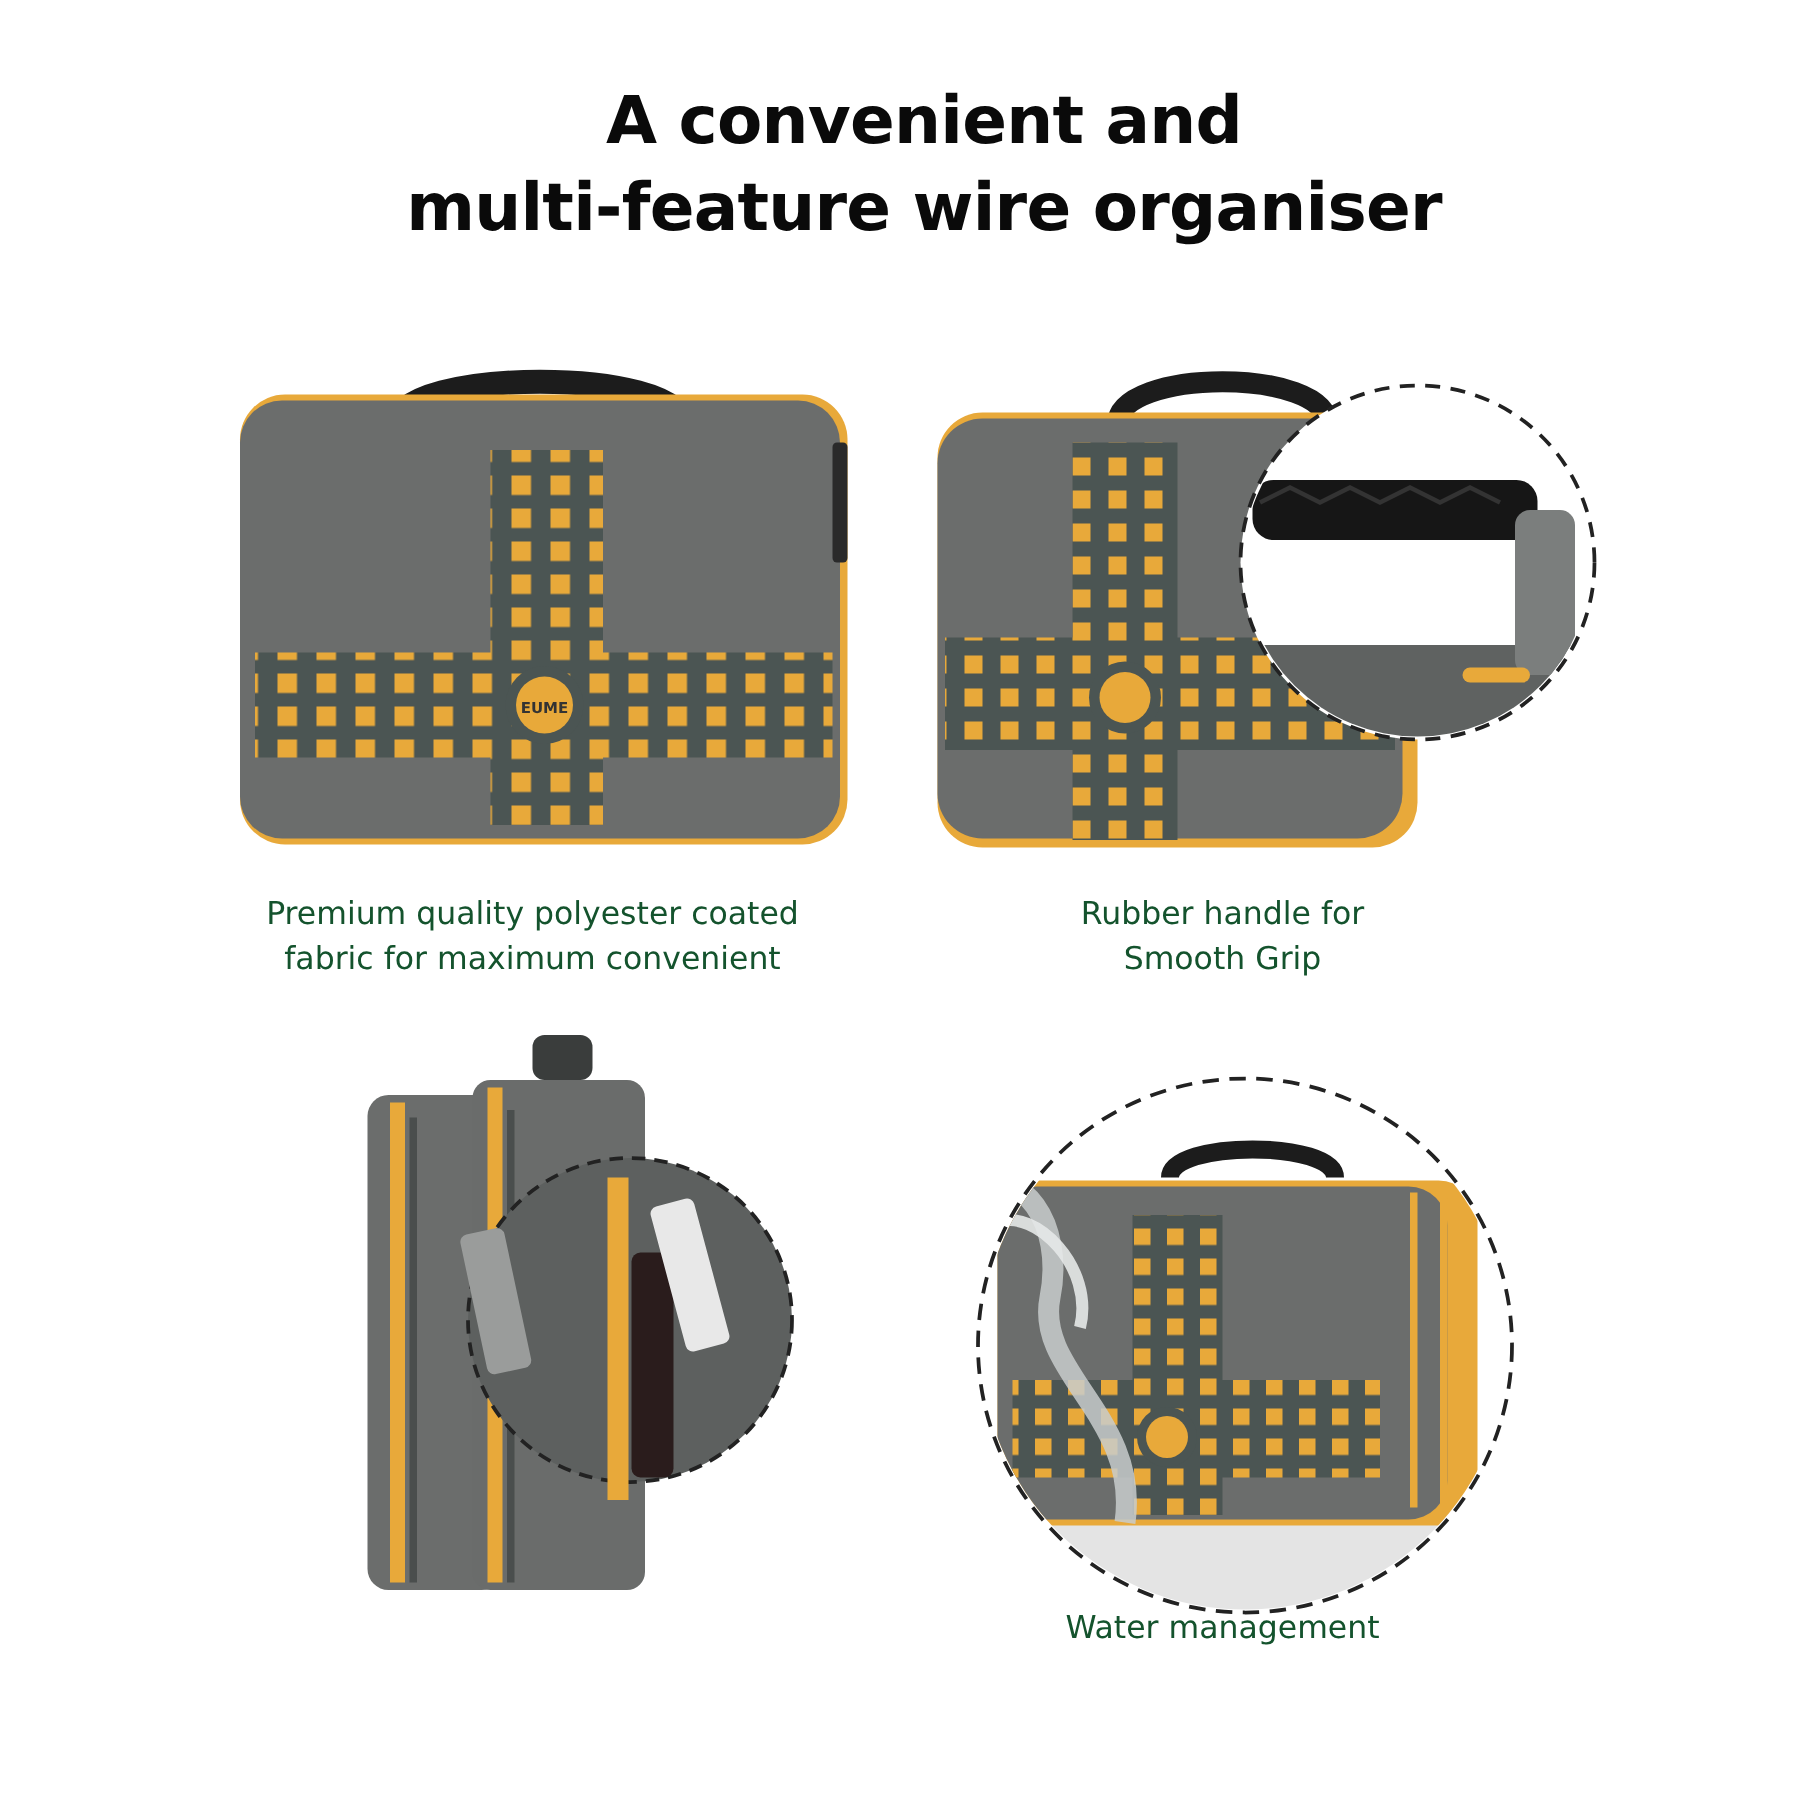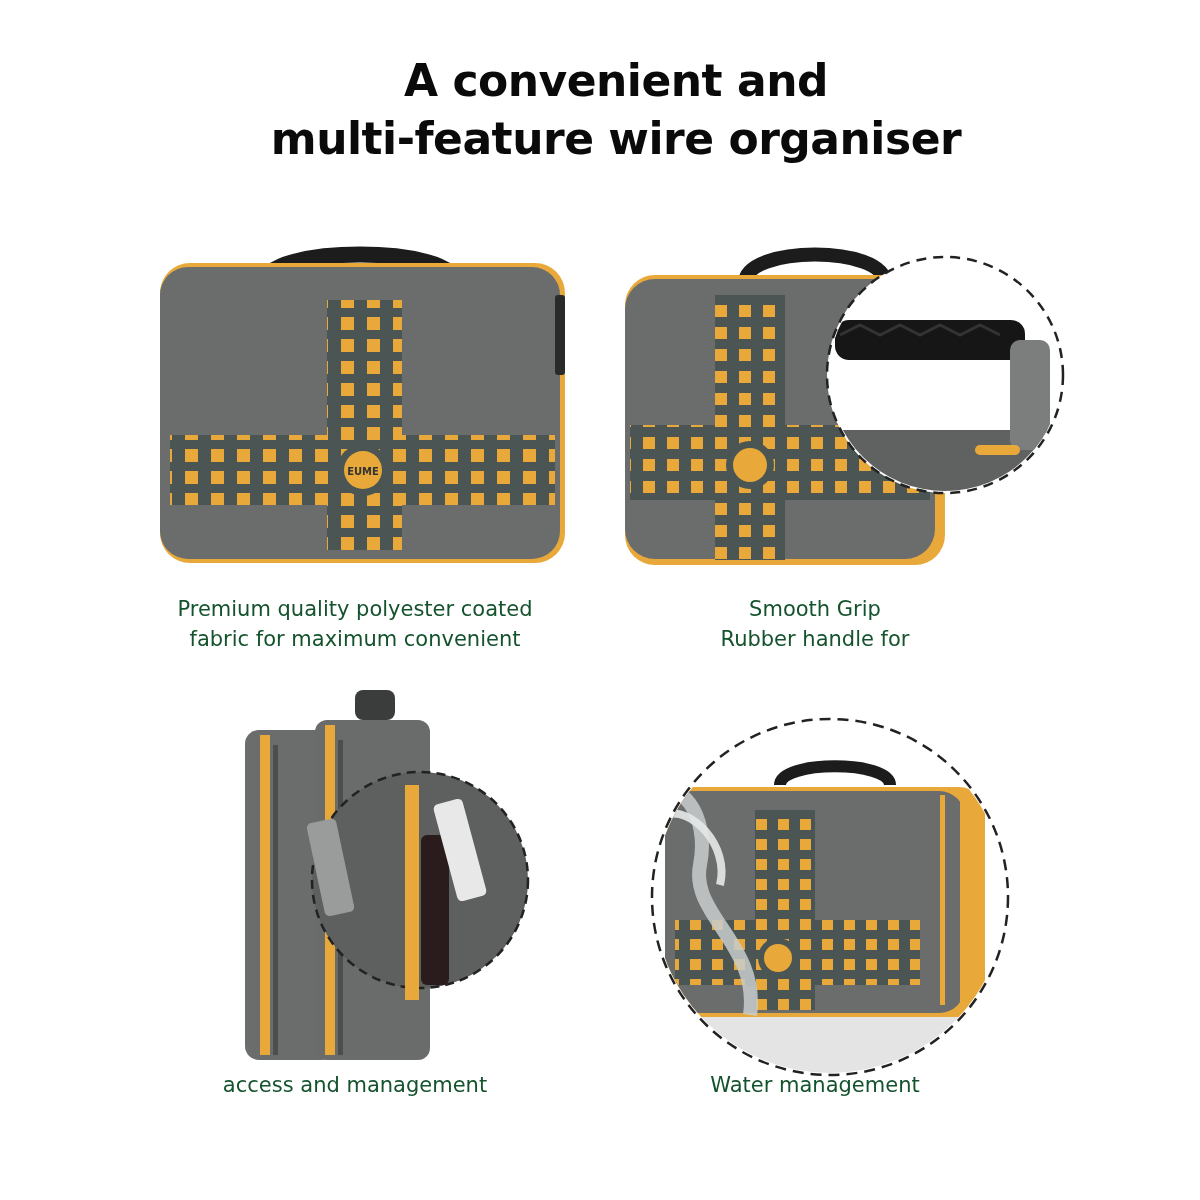--- a/index.html
+++ b/index.html
@@ -81,42 +81,41 @@
     <g clip-path="url(#mag1)">
       <rect x="210" y="195" width="250" height="80" fill="#5f6261"></rect>
       <rect x="220" y="85" width="190" height="40" rx="14" fill="#161616"></rect>
       <path d="M225 100 l20 -10 l20 10 l20 -10 l20 10 l20 -10 l20 10 l20 -10 l20 10" stroke="#333" stroke-width="3" fill="none"></path>
       <rect x="395" y="105" width="40" height="110" rx="10" fill="#7b7e7d"></rect>
       <rect x="360" y="210" width="45" height="10" rx="5" fill="#e8a93a"></rect>
     </g>
   </svg>
 </div>
 <div class="caption" style="left:660px; top:594px; width:310px;">
+  <span>Rubber handle for</span>
   <span>Smooth Grip</span>
-  <span>Rubber handle for</span>
 </div>
 
 <div class="panel" style="left:235px; top:690px; width:300px; height:370px;">
   <svg width="300" height="370" viewBox="0 0 300 370">
     <rect x="120" y="0" width="40" height="30" rx="8" fill="#3a3d3c"></rect>
     <rect x="10" y="40" width="90" height="330" rx="14" fill="#6b6d6c"></rect>
     <rect x="25" y="45" width="10" height="320" fill="#e8a93a"></rect>
     <rect x="80" y="30" width="115" height="340" rx="12" fill="#6a6c6b"></rect>
     <rect x="90" y="35" width="10" height="330" fill="#e8a93a"></rect>
     <rect x="38" y="55" width="5" height="310" fill="#4a4e4d"></rect>
     <rect x="103" y="50" width="5" height="315" fill="#4a4e4d"></rect>
     <circle cx="185" cy="190" r="108" fill="#5d605f" stroke="#222" stroke-width="2.5" stroke-dasharray="9 6"></circle>
     <rect x="170" y="95" width="14" height="215" fill="#e8a93a"></rect>
     <rect x="186" y="145" width="28" height="150" rx="6" fill="#2a1c1c"></rect>
     <rect x="210" y="110" width="30" height="100" rx="5" fill="#e8e8e8" transform="rotate(-15 225 160)"></rect>
     <rect x="80" y="130" width="30" height="95" rx="5" fill="#9a9c9b" transform="rotate(-12 95 175)"></rect>
   </svg>
 </div>
 <div class="caption" style="left:170px; top:1070px; width:370px;">
-  <span>access and management</span>
 </div>
 
 <div class="panel" style="left:620px; top:715px; width:420px; height:365px;">
   <svg width="420" height="365" viewBox="0 0 420 365">
     <defs>
       <pattern id="chk3" width="22" height="20" patternUnits="userSpaceOnUse">
         <rect width="22" height="20" fill="#4b5553"></rect>
         <rect x="4" y="4" width="11" height="11" fill="#e8a93a"></rect>
       </pattern>
       <clipPath id="mag2">

